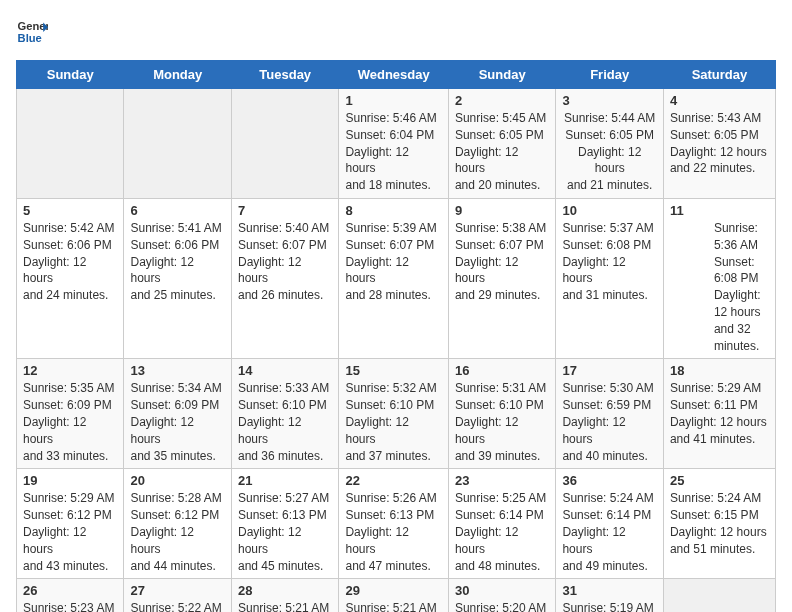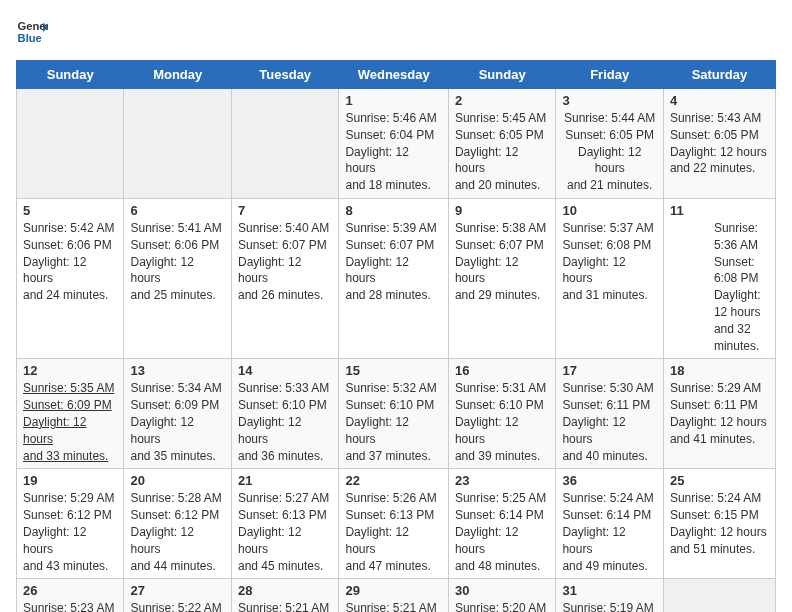--- a/index.html
+++ b/index.html
@@ -189,21 +189,21 @@
           <span class="day-num">11</span>
           <div class="day-info" style="white-space: pre-line; margin-left: 44px;">Sunrise: 5:36 AM
 Sunset: 6:08 PM
 Daylight: 12 hours
 and 32 minutes.</div>
         </td>
       </tr>
       <tr>
         <td>
           <span class="day-num">12</span>
-          <div class="day-info" style="white-space: pre-line; text-decoration: underline;">Sunrise: 5:35 AM
+          <div class="day-info" style="white-space: pre-line;">Sunrise: 5:35 AM
 Sunset: 6:09 PM
 Daylight: 12 hours
 and 33 minutes.</div>
         </td>
         <td>
           <span class="day-num">13</span>
           <div class="day-info" style="white-space: pre-line;">Sunrise: 5:34 AM
 Sunset: 6:09 PM
 Daylight: 12 hours
 and 35 minutes.</div>
@@ -225,21 +225,21 @@
         <td>
           <span class="day-num">16</span>
           <div class="day-info" style="white-space: pre-line;">Sunrise: 5:31 AM
 Sunset: 6:10 PM
 Daylight: 12 hours
 and 39 minutes.</div>
         </td>
         <td>
           <span class="day-num">17</span>
           <div class="day-info" style="white-space: pre-line;">Sunrise: 5:30 AM
-Sunset: 6:11 PM
+Sunset: 6:59 PM
 Daylight: 12 hours
 and 40 minutes.</div>
         </td>
         <td>
           <span class="day-num">18</span>
           <div class="day-info" style="white-space: pre-line;">Sunrise: 5:29 AM
 Sunset: 6:11 PM
 Daylight: 12 hours
 and 41 minutes.</div>
         </td>

